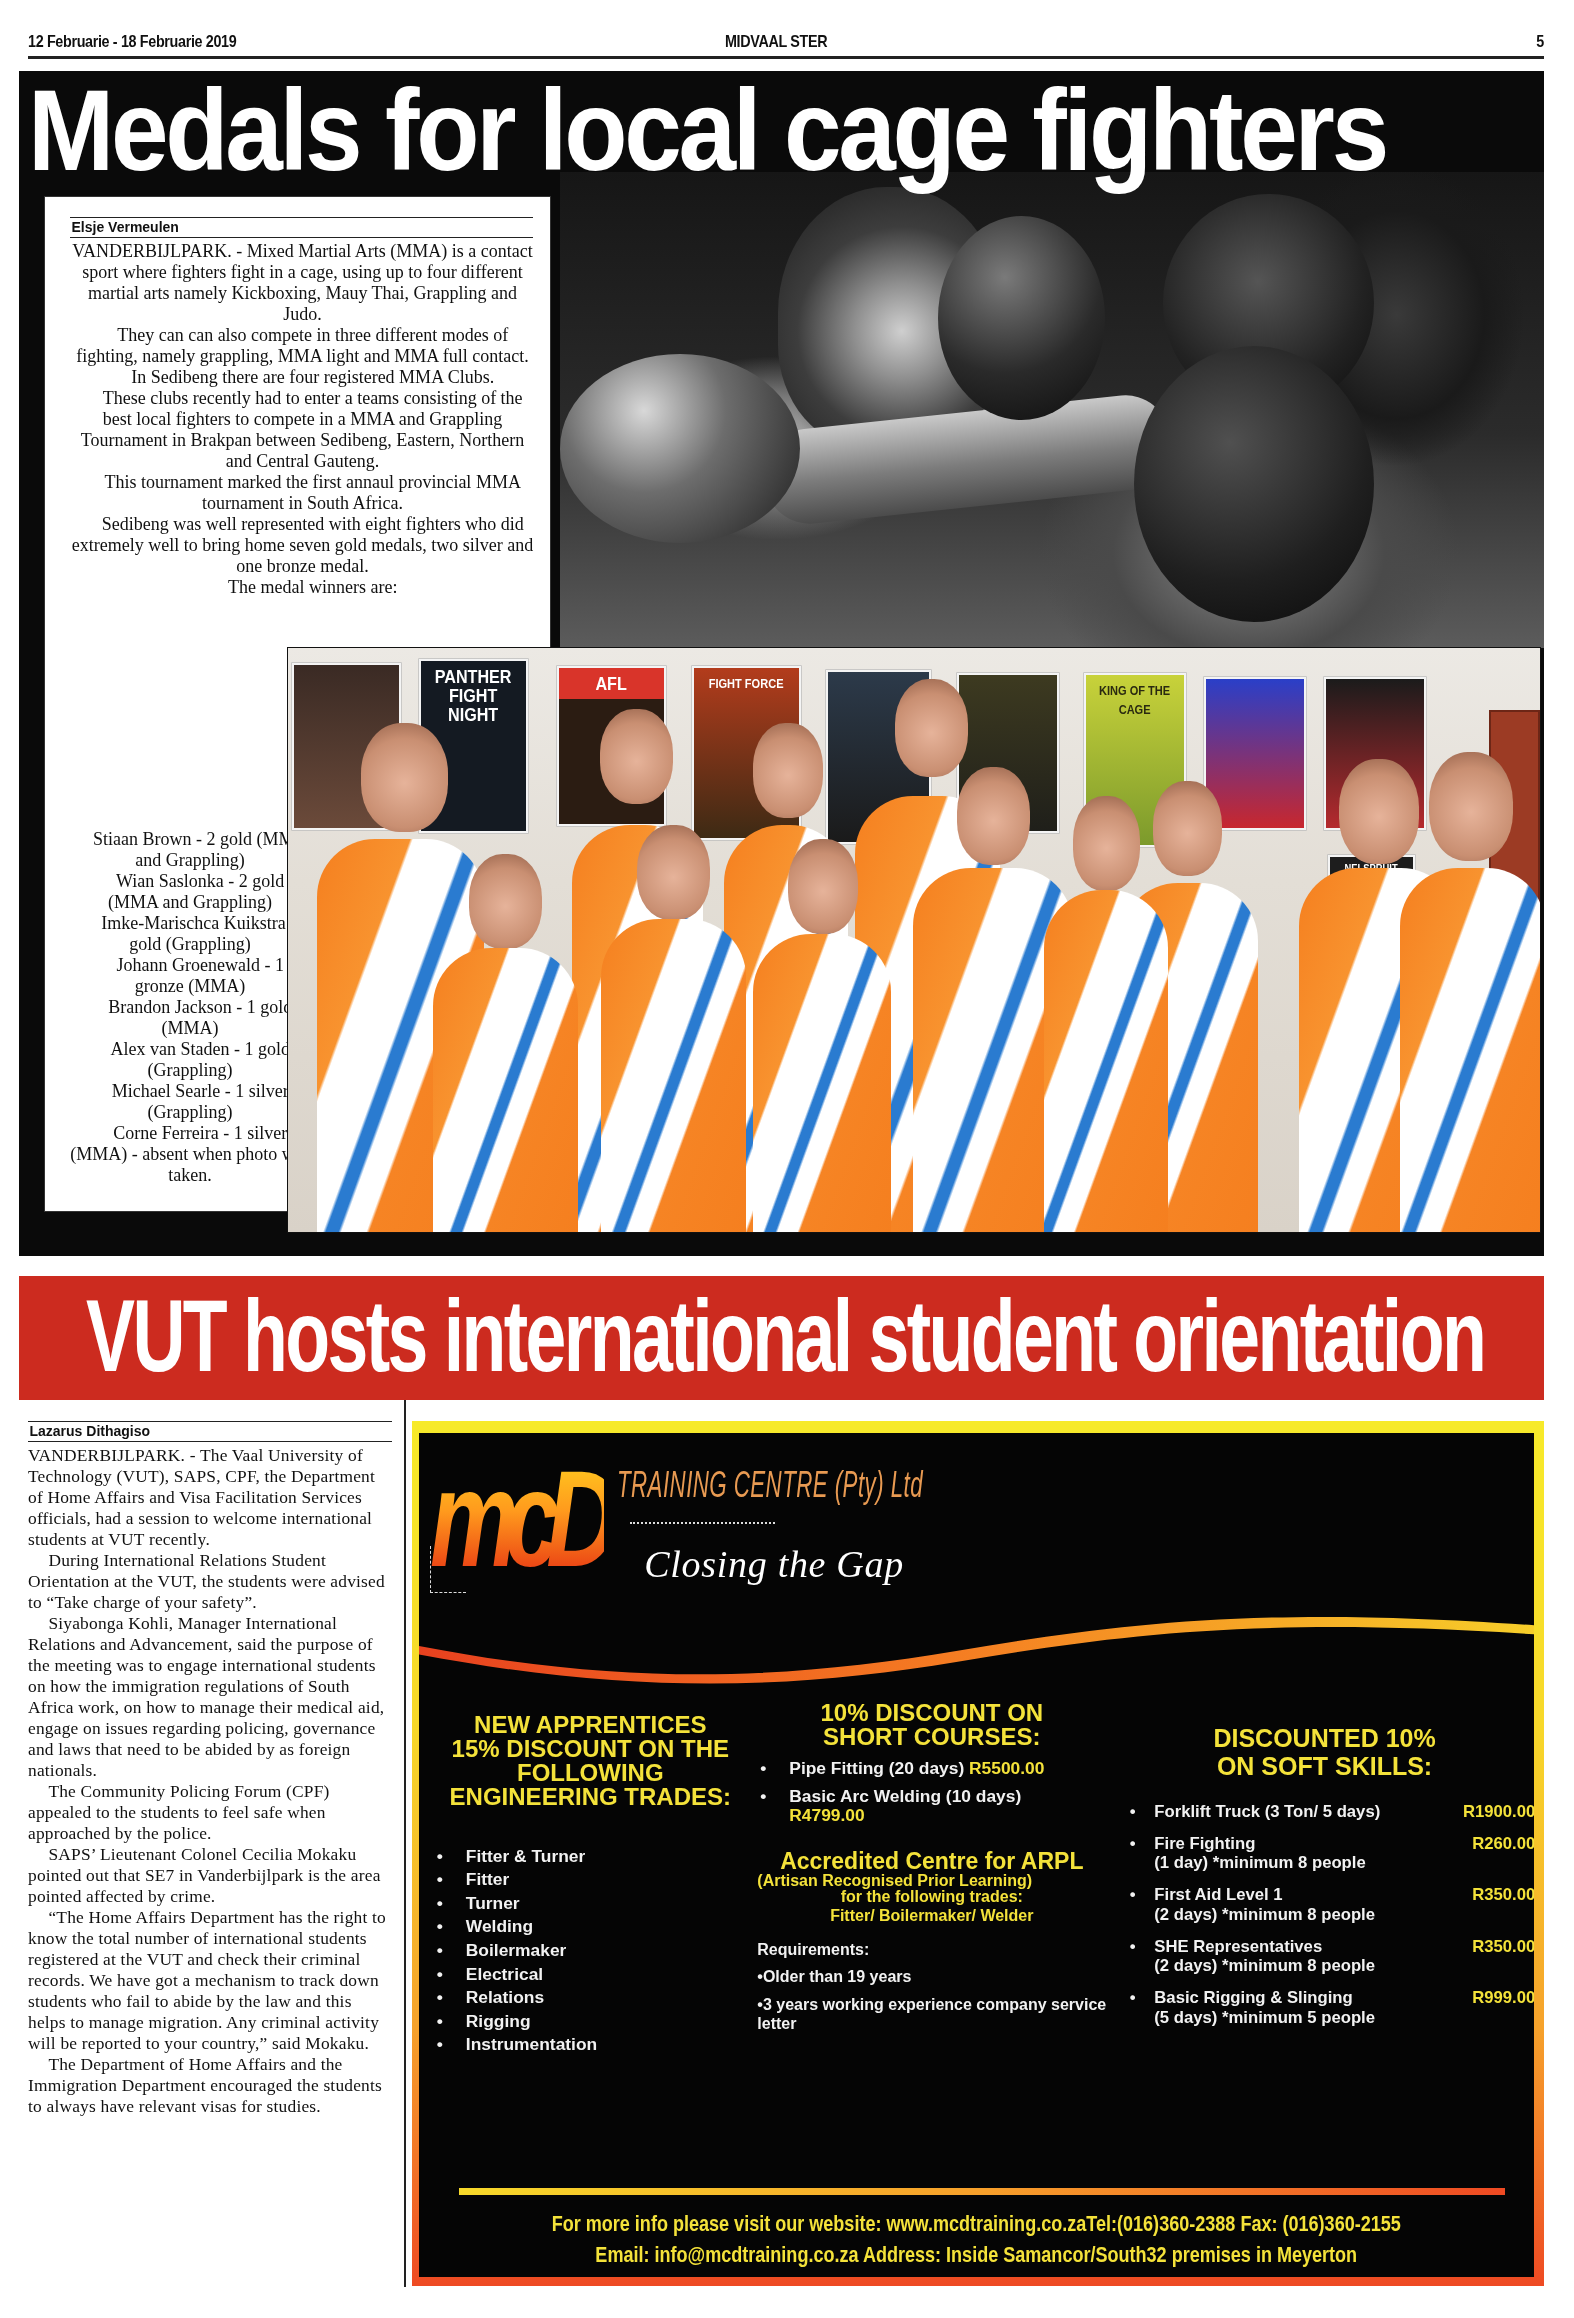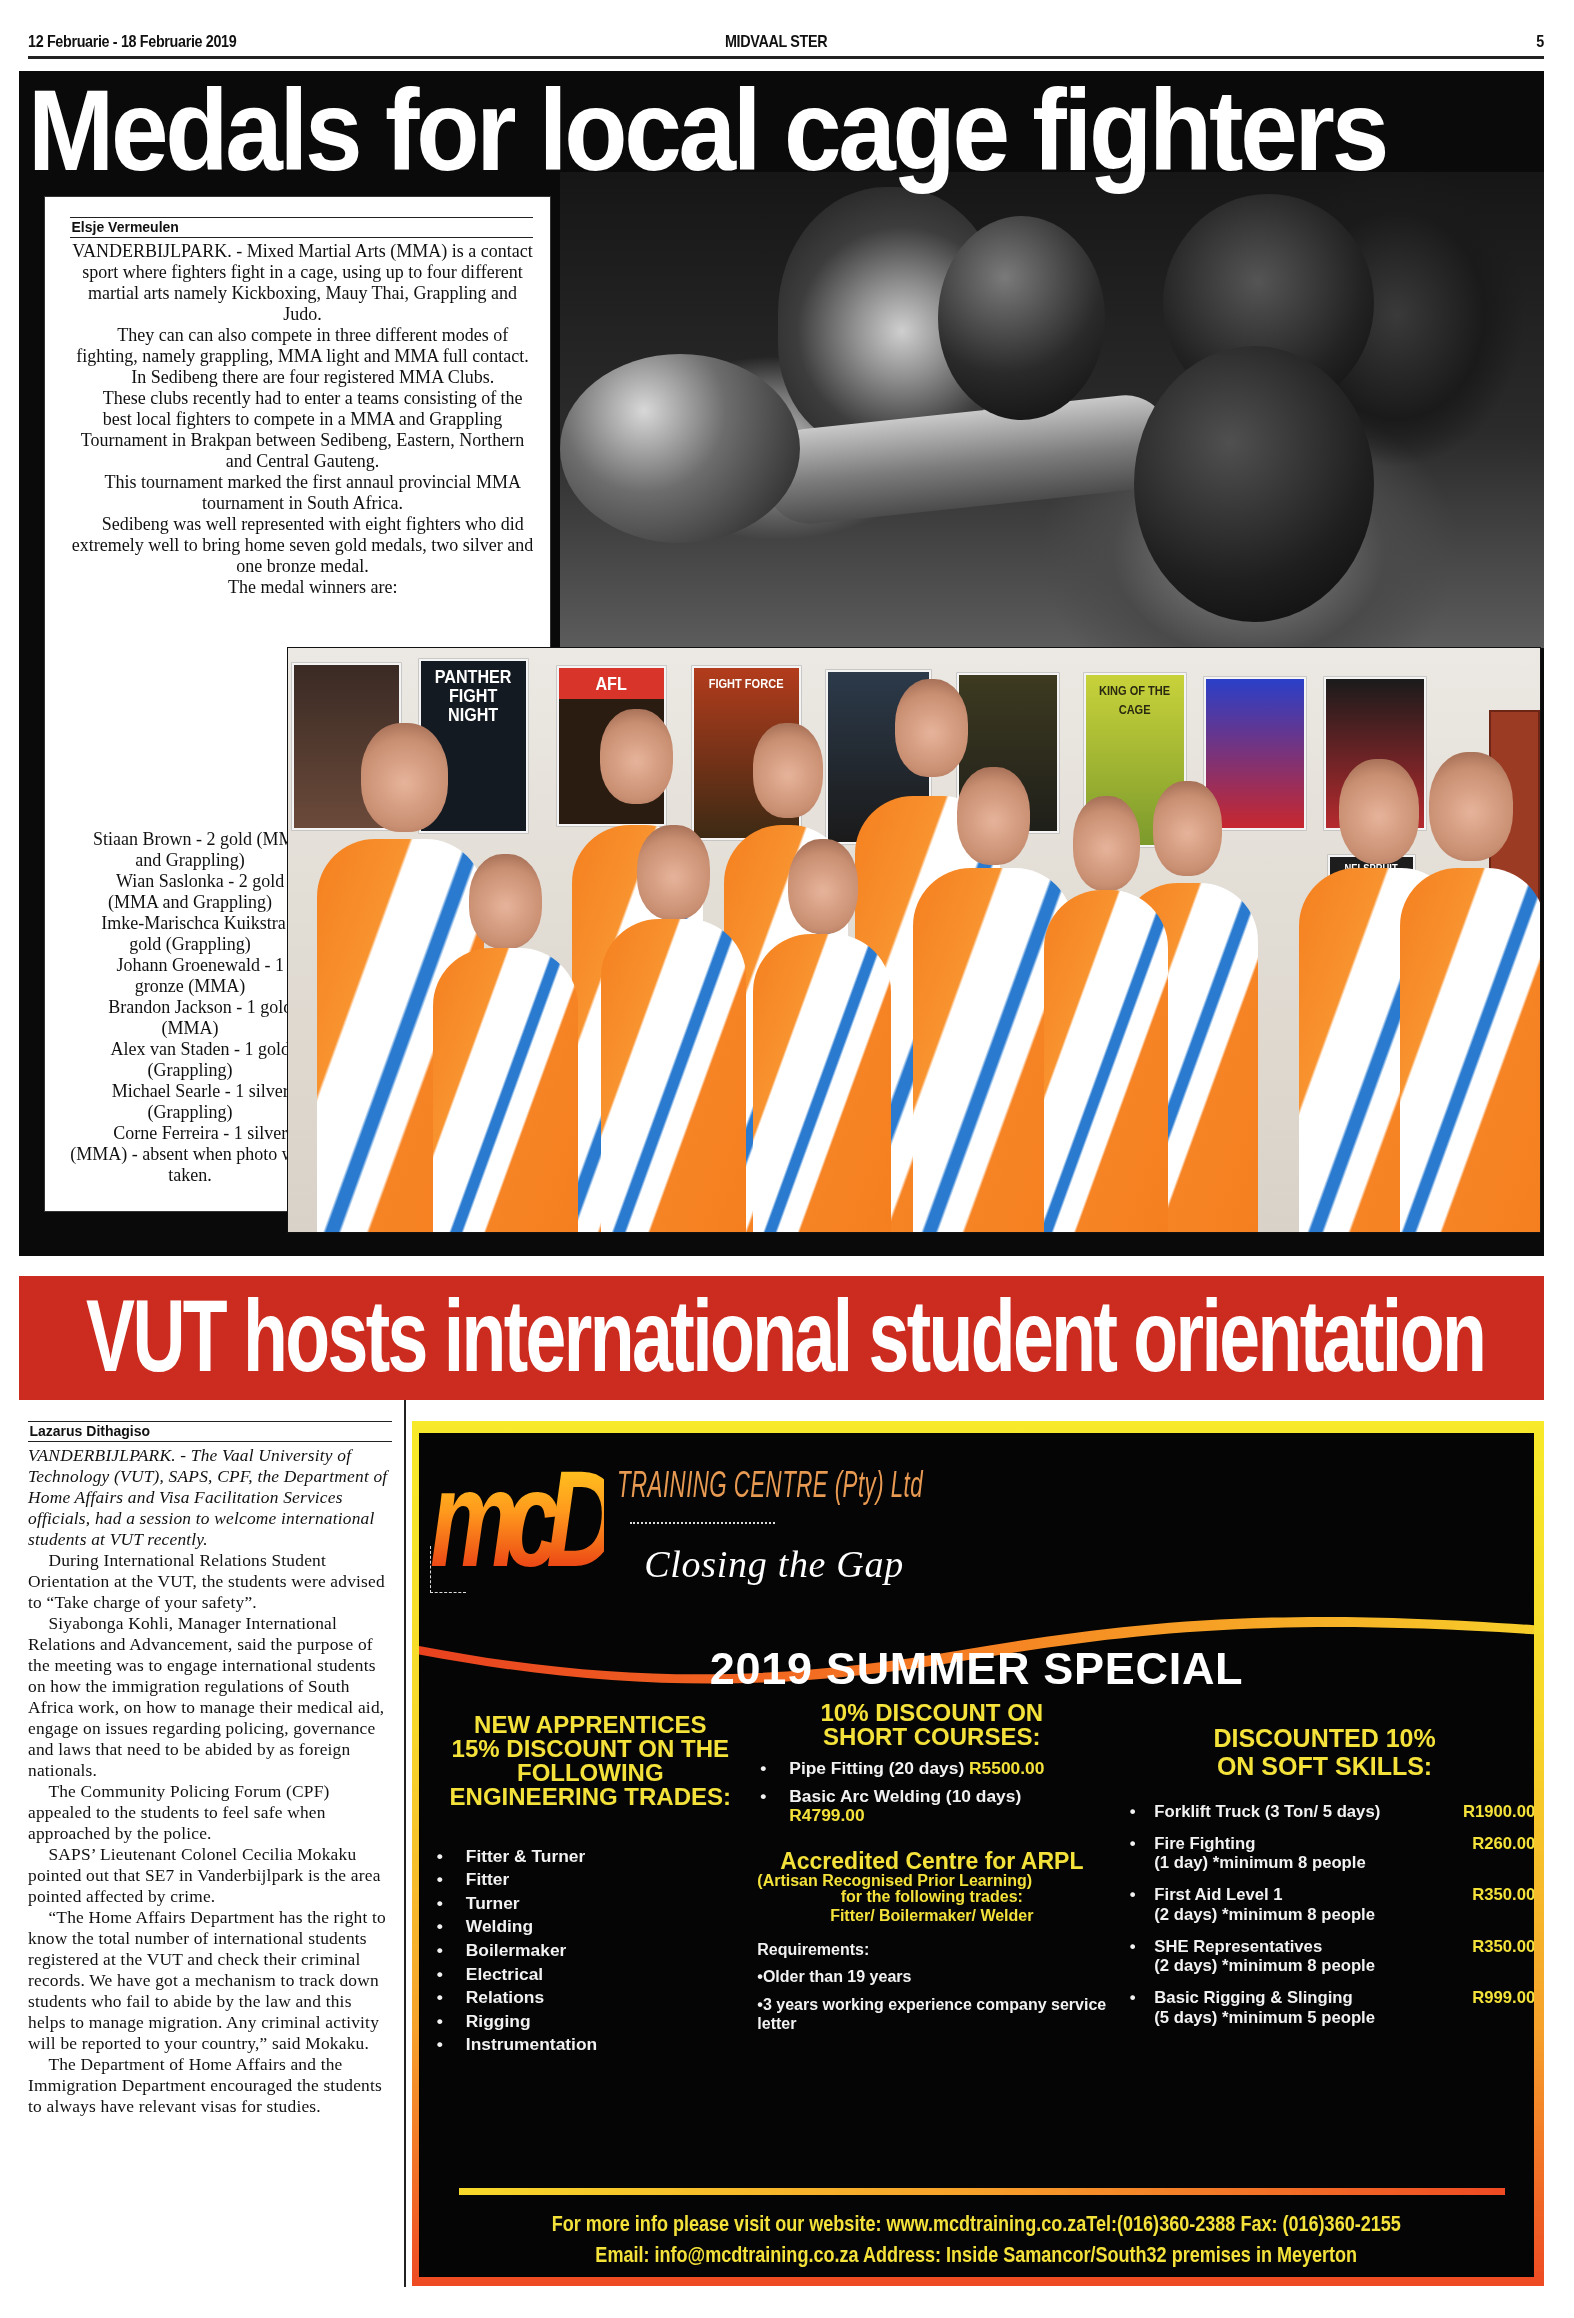--- a/index.html
+++ b/index.html
@@ -52,21 +52,21 @@
   
   .vut-banner { position: absolute; left: 19px; top: 1276px; width: 1525px; height: 124px; background: #cc2b1f; }
   .vut-headline { position: absolute; left: 86px; top: 1285px; font-family: "Liberation Sans", sans-serif; font-weight: bold; color: #fff; font-size: 102px; line-height: 102px; letter-spacing: -3.6px; transform: scaleX(0.72); transform-origin: left top; white-space: nowrap; }
 
   
   .col-divider { position: absolute; left: 404px; top: 1400px; width: 1.5px; height: 887px; background: #222; }
   .vut-col { position: absolute; left: 28px; top: 1421px; width: 364px; }
   .vut-col .byline { position: relative; left: 0; width: 364px; }
   .vut-body { position: relative; width: 365px; font-size: 17.4px; line-height: 21px; letter-spacing: 0.2px; margin-top: 2.9px; }
   .vut-body p { text-indent: 20.4px; }
-  .vut-body p.first { text-indent: 0; font-style: italic; }
+  .vut-body p.first { text-indent: 0; }
 
   
   .ad { position: absolute; left: 412px; top: 1421px; width: 1132px; height: 865px; background: linear-gradient(180deg, #f7ea2a 0%, #f7d82a 35%, #f6a22b 70%, #ee4a23 100%); padding: 10.2px 8.7px 8.7px 7.3px; }
   .ad-inner { position: absolute; left: 7.3px; top: 11.6px; right: 10.2px; bottom: 9.5px; background: #050505; overflow: hidden; }
   .ad-logo-text { position: absolute; left: 11px; top: 16px; font-family: "Liberation Sans", sans-serif; font-weight: bold; font-style: italic; font-size: 138px; line-height: 138px; letter-spacing: -19px; background: linear-gradient(180deg, #ffd31f 0%, #ff9a1d 45%, #e52a12 100%); -webkit-background-clip: text; background-clip: text; color: transparent; transform: scaleX(0.72); transform-origin: left top; }
   .ad-company { position: absolute; left: 198px; top: 33px; font-family: "Liberation Sans", sans-serif; font-style: italic; font-size: 36px; line-height: 38px; color: #e89a52; transform: scaleX(0.62); transform-origin: left top; white-space: nowrap; letter-spacing: 0.7px; }
   .ad-dotrule { position: absolute; left: 211px; top: 73px; width: 79px; height: 2.9px; border-top: 2.2px dotted #ddd; }
   .ad-dotbox { position: absolute; left: 11px; top: 113px; width: 36px; height: 47px; border-left: 1.5px dashed #ddd; border-bottom: 1.5px dashed #ddd; }
   .ad-tagline { position: absolute; left: 225px; top: 109px; font-family: "Liberation Serif", serif; font-style: italic; font-size: 38px; line-height: 44px; color: #fff; white-space: nowrap; letter-spacing: 0.7px; }
   .ad-swoosh { position: absolute; left: -14.5px; top: 167px; width: 1178px; height: 87px; }
@@ -250,21 +250,20 @@
     <svg class="ad-swoosh" viewBox="0 0 1620 120">
       <defs>
         <linearGradient id="sw" x1="0" x2="1" y1="0" y2="0">
           <stop offset="0" stop-color="#e8401f"></stop>
           <stop offset="0.45" stop-color="#f57a22"></stop>
           <stop offset="1" stop-color="#f7d52a"></stop>
         </linearGradient>
       </defs>
       <path d="M0,60 C300,120 520,110 760,70 C1000,30 1200,5 1620,40 L1620,52 C1200,20 1000,45 760,85 C520,125 300,130 0,72 Z" fill="url(#sw)"></path>
     </svg>
-    <div class="ad-title">2019 SUMMER SPECIAL</div>
 
     <div class="ad-col ad-col1">
       <div class="ad-heading">
         <span class="l">NEW APPRENTICES</span>
         <span class="l">15% DISCOUNT ON THE</span>
         <span class="l">FOLLOWING</span>
         <span class="l">ENGINEERING TRADES:</span>
       </div>
       <ul class="ad-list">
         <li>Fitter &amp; Turner</li>

